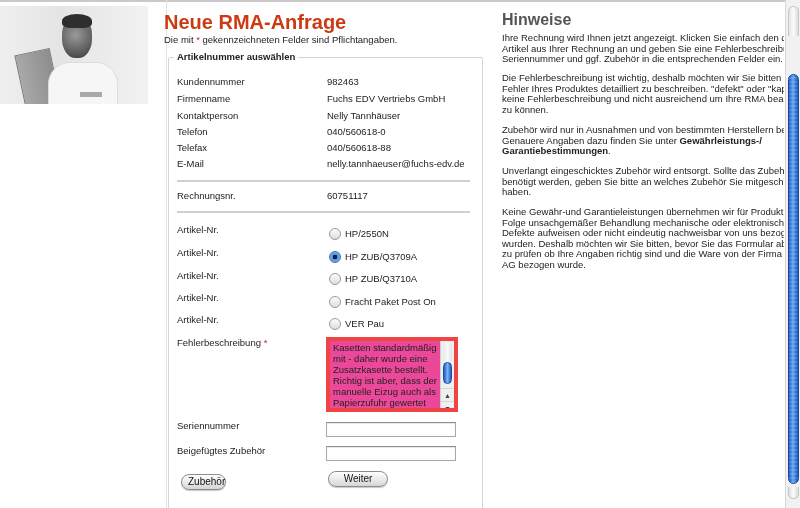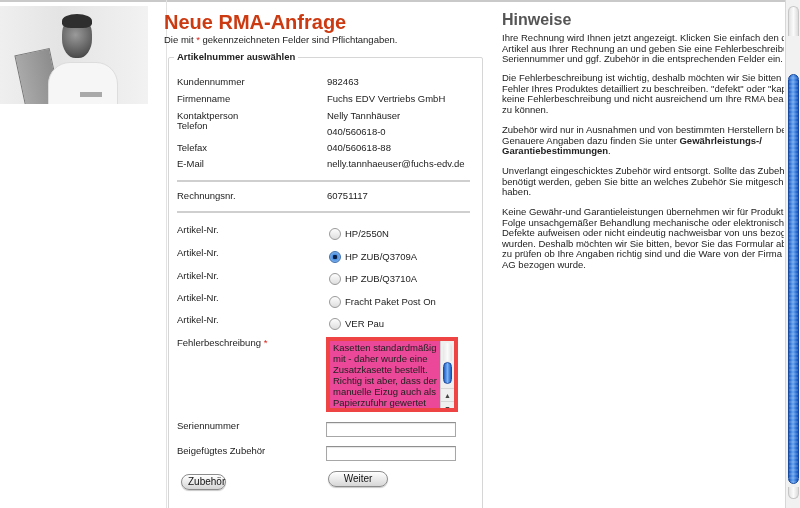--- a/index.html
+++ b/index.html
@@ -85,21 +85,21 @@
 
   <fieldset class="box"></fieldset>
   <div class="legend">Artikelnummer auswählen</div>
 
   <div class="row" style="top:76px">Kundennummer</div>
   <div class="val" style="top:76px">982463</div>
   <div class="row" style="top:93px">Firmenname</div>
   <div class="val" style="top:93px">Fuchs EDV Vertriebs GmbH</div>
   <div class="row" style="top:110px">Kontaktperson</div>
   <div class="val" style="top:110px">Nelly Tannhäuser</div>
-  <div class="row" style="top:120px">Telefon</div>
+  <div class="row" style="top:126px">Telefon</div>
   <div class="val" style="top:126px">040/560618-0</div>
   <div class="row" style="top:142px">Telefax</div>
   <div class="val" style="top:142px">040/560618-88</div>
   <div class="row" style="top:158px">E-Mail</div>
   <div class="val" style="top:158px">nelly.tannhaeuser@fuchs-edv.de</div>
 
   <div class="hr" style="top:180px"></div>
   <div class="row bold" style="top:190px">Rechnungsnr.</div>
   <div class="val bold" style="top:190px">60751117</div>
   <div class="hr" style="top:211px"></div>

